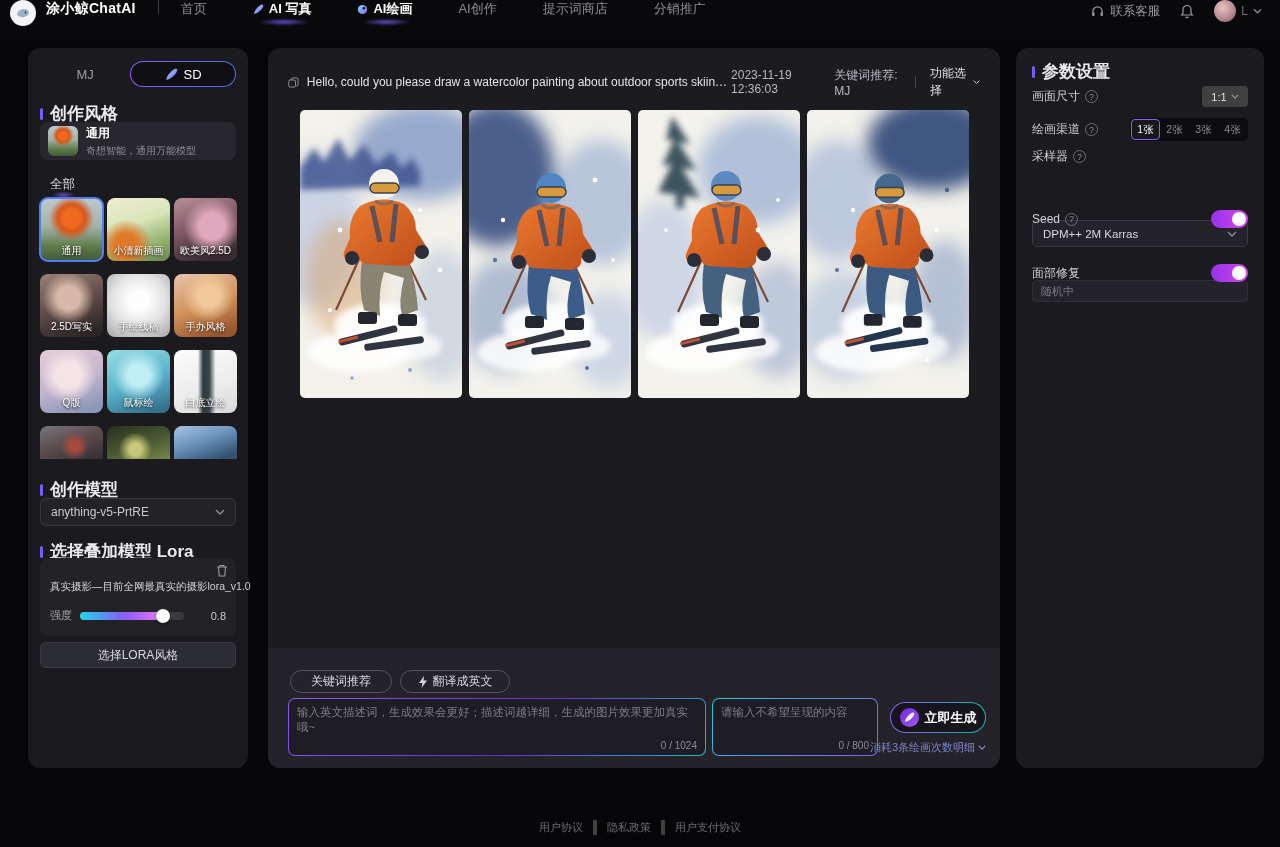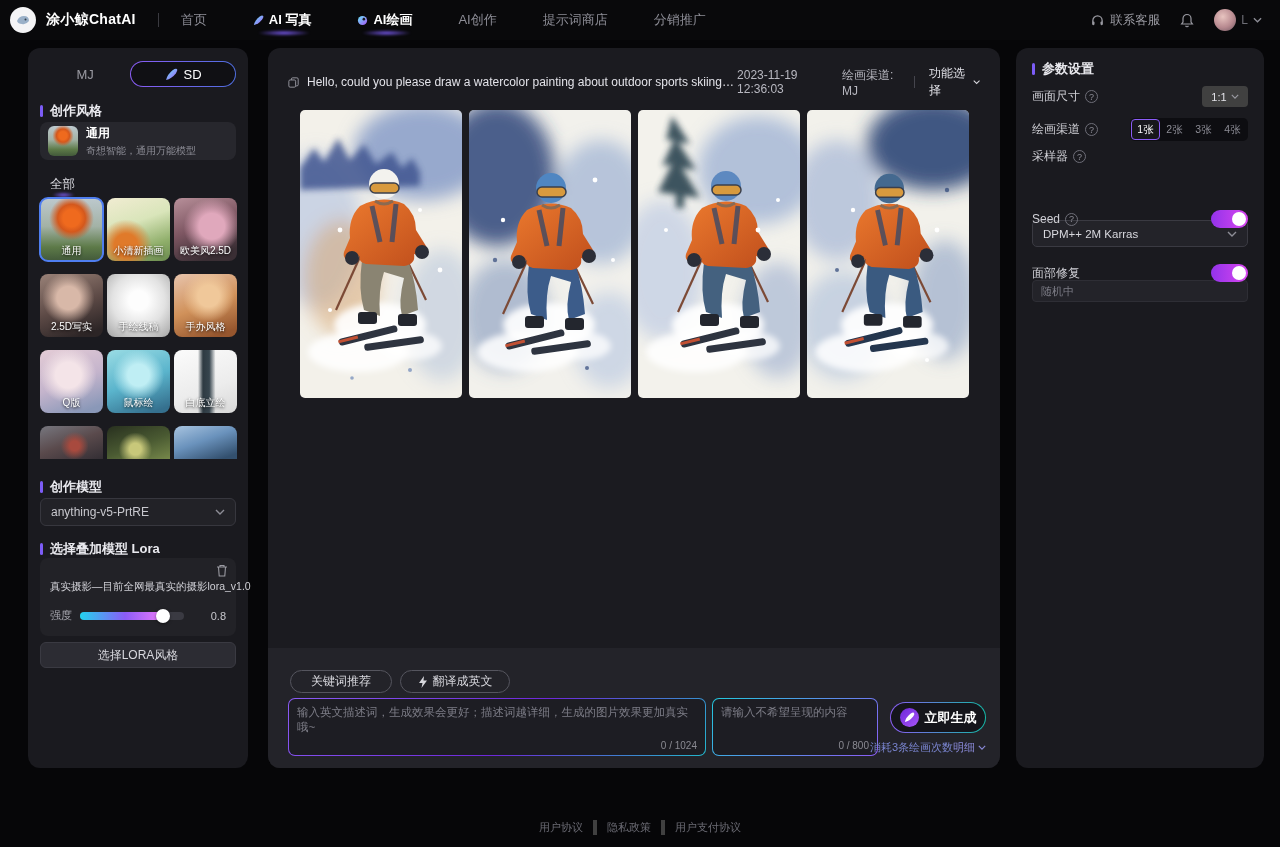--- a/index.html
+++ b/index.html
@@ -1,40 +1,40 @@
 <!DOCTYPE html>
 <html><head>
 <meta charset="utf-8">
 <style>
   * { margin:0; padding:0; box-sizing:border-box; }
   html,body { width:1280px; height:847px; overflow:hidden; }
   body { background:#060608; font-family:"Liberation Sans", sans-serif; color:#e6e6ea; position:relative; }
 
   
-  .topbar { position:absolute; top:0; left:0; width:1280px; height:40px; display:flex; align-items:center; padding:0 18px 0 10px; background:#09090b; }
+  .topbar { position:absolute; top:0; left:0; width:1280px; height:40px; display:flex; align-items:flex-start; padding:0 18px 0 10px; background:#09090b; }
   .logo { width:26px; height:26px; border-radius:50%; background:#f4f4f6; display:flex; align-items:center; justify-content:center; flex:0 0 auto; }
   .brand { font-size:14px; font-weight:bold; color:#fff; margin-left:10px; letter-spacing:.3px; }
   .brand-div { width:1px; height:14px; background:#3a3a40; margin:0 22px; }
   .nav-item { position:relative; font-size:13px; color:#8d8d96; margin-right:46px; cursor:pointer; display:flex; align-items:center; gap:5px; white-space:nowrap; }
   .nav-item.active { color:#fff; font-weight:bold; }
   .swoosh { position:absolute; left:8%; bottom:-7px; width:90%; height:6px; border-radius:50%;
             background:radial-gradient(ellipse at 50% 50%, rgba(124,92,246,.95), rgba(124,92,246,0) 72%); filter:blur(1px); }
   .nav-right { margin-left:auto; display:flex; align-items:center; gap:20px; }
   .contact { display:flex; align-items:center; gap:6px; font-size:12.5px; color:#9a9aa2; cursor:pointer; }
   .avatar { width:22px; height:22px; border-radius:50%; background:radial-gradient(circle at 40% 35%, #e8c4c0, #b88a90 55%, #6d5560); }
   .user-wrap { display:flex; align-items:center; gap:5px; cursor:pointer; }
   .user-label { font-size:12px; color:#6e6e76; }
 
   
   .panel { position:absolute; top:48px; height:720px; background:#1a1a1f; border-radius:12px; }
   .left-panel { left:28px; width:220px; }
   .main-panel { left:268px; width:732px; background:#1b1b20; }
   .right-panel { left:1016px; width:248px; }
 
-  .sec-head { display:flex; align-items:center; gap:7px; font-size:13px; font-weight:bold; color:#e9e9ee; }
+  .sec-head { display:flex; align-items:center; gap:7px; font-size:17px; font-weight:bold; color:#e9e9ee; }
   .sec-head::before { content:""; width:3px; height:12px; border-radius:2px; background:#7c5cf6; }
 
   
   .engine-row { position:absolute; top:12px; left:12px; width:196px; height:28px; display:flex; align-items:center; }
   .engine-mj { flex:1; text-align:center; font-size:13px; color:#9a9aa2; cursor:pointer; }
   .engine-sd { flex:1.15; height:26px; border-radius:13px; padding:1px; background:linear-gradient(90deg,#8b5cf6,#4f6ee0); cursor:pointer; }
   .engine-sd-in { width:100%; height:100%; border-radius:12px; background:#101014; display:flex; align-items:center; justify-content:center; gap:6px; font-size:13px; color:#fff; }
   .style-head { position:absolute; top:54px; left:12px; }
   .featured { position:absolute; top:74px; left:12px; width:196px; height:38px; border-radius:8px; background:#27272d; display:flex; align-items:center; padding:4px 8px; gap:8px; cursor:pointer; }
   .featured .thumb { width:30px; height:30px; border-radius:6px; flex:0 0 auto; }
@@ -324,21 +324,21 @@
 
 <main class="panel main-panel">
   <div class="gen-head">
     <svg width="13" height="13" viewBox="0 0 13 13">
         <rect x="1" y="3.5" width="8" height="8.5" rx="1.5" fill="none" stroke="#9a9aa2" stroke-width="1.1"></rect>
         <path d="M4 3.5 V2.5 a1.5 1.5 0 0 1 1.5-1.5 H10.5 a1.5 1.5 0 0 1 1.5 1.5 V9 a1.5 1.5 0 0 1-1.5 1.5 h-1" fill="none" stroke="#9a9aa2" stroke-width="1.1"></path>
       </svg>
     <span class="gen-prompt">Hello, could you please draw a watercolor painting about outdoor sports skiing for elementary ...</span>
     <div class="gen-meta">
       <span>2023-11-19 12:36:03</span>
-      <span>绘画渠道: MJ</span>
+      <span>关键词推荐: MJ</span>
       <i class="vdiv"></i>
       <span class="fn-select">
         <span>功能选择</span>
         <svg width="9" height="6" viewBox="0 0 10 6">
             <path d="M1 1 L5 5 L9 1" fill="none" stroke="#d8d8de" stroke-width="1.4"></path>
           </svg>
       </span>
     </div>
   </div>
 

